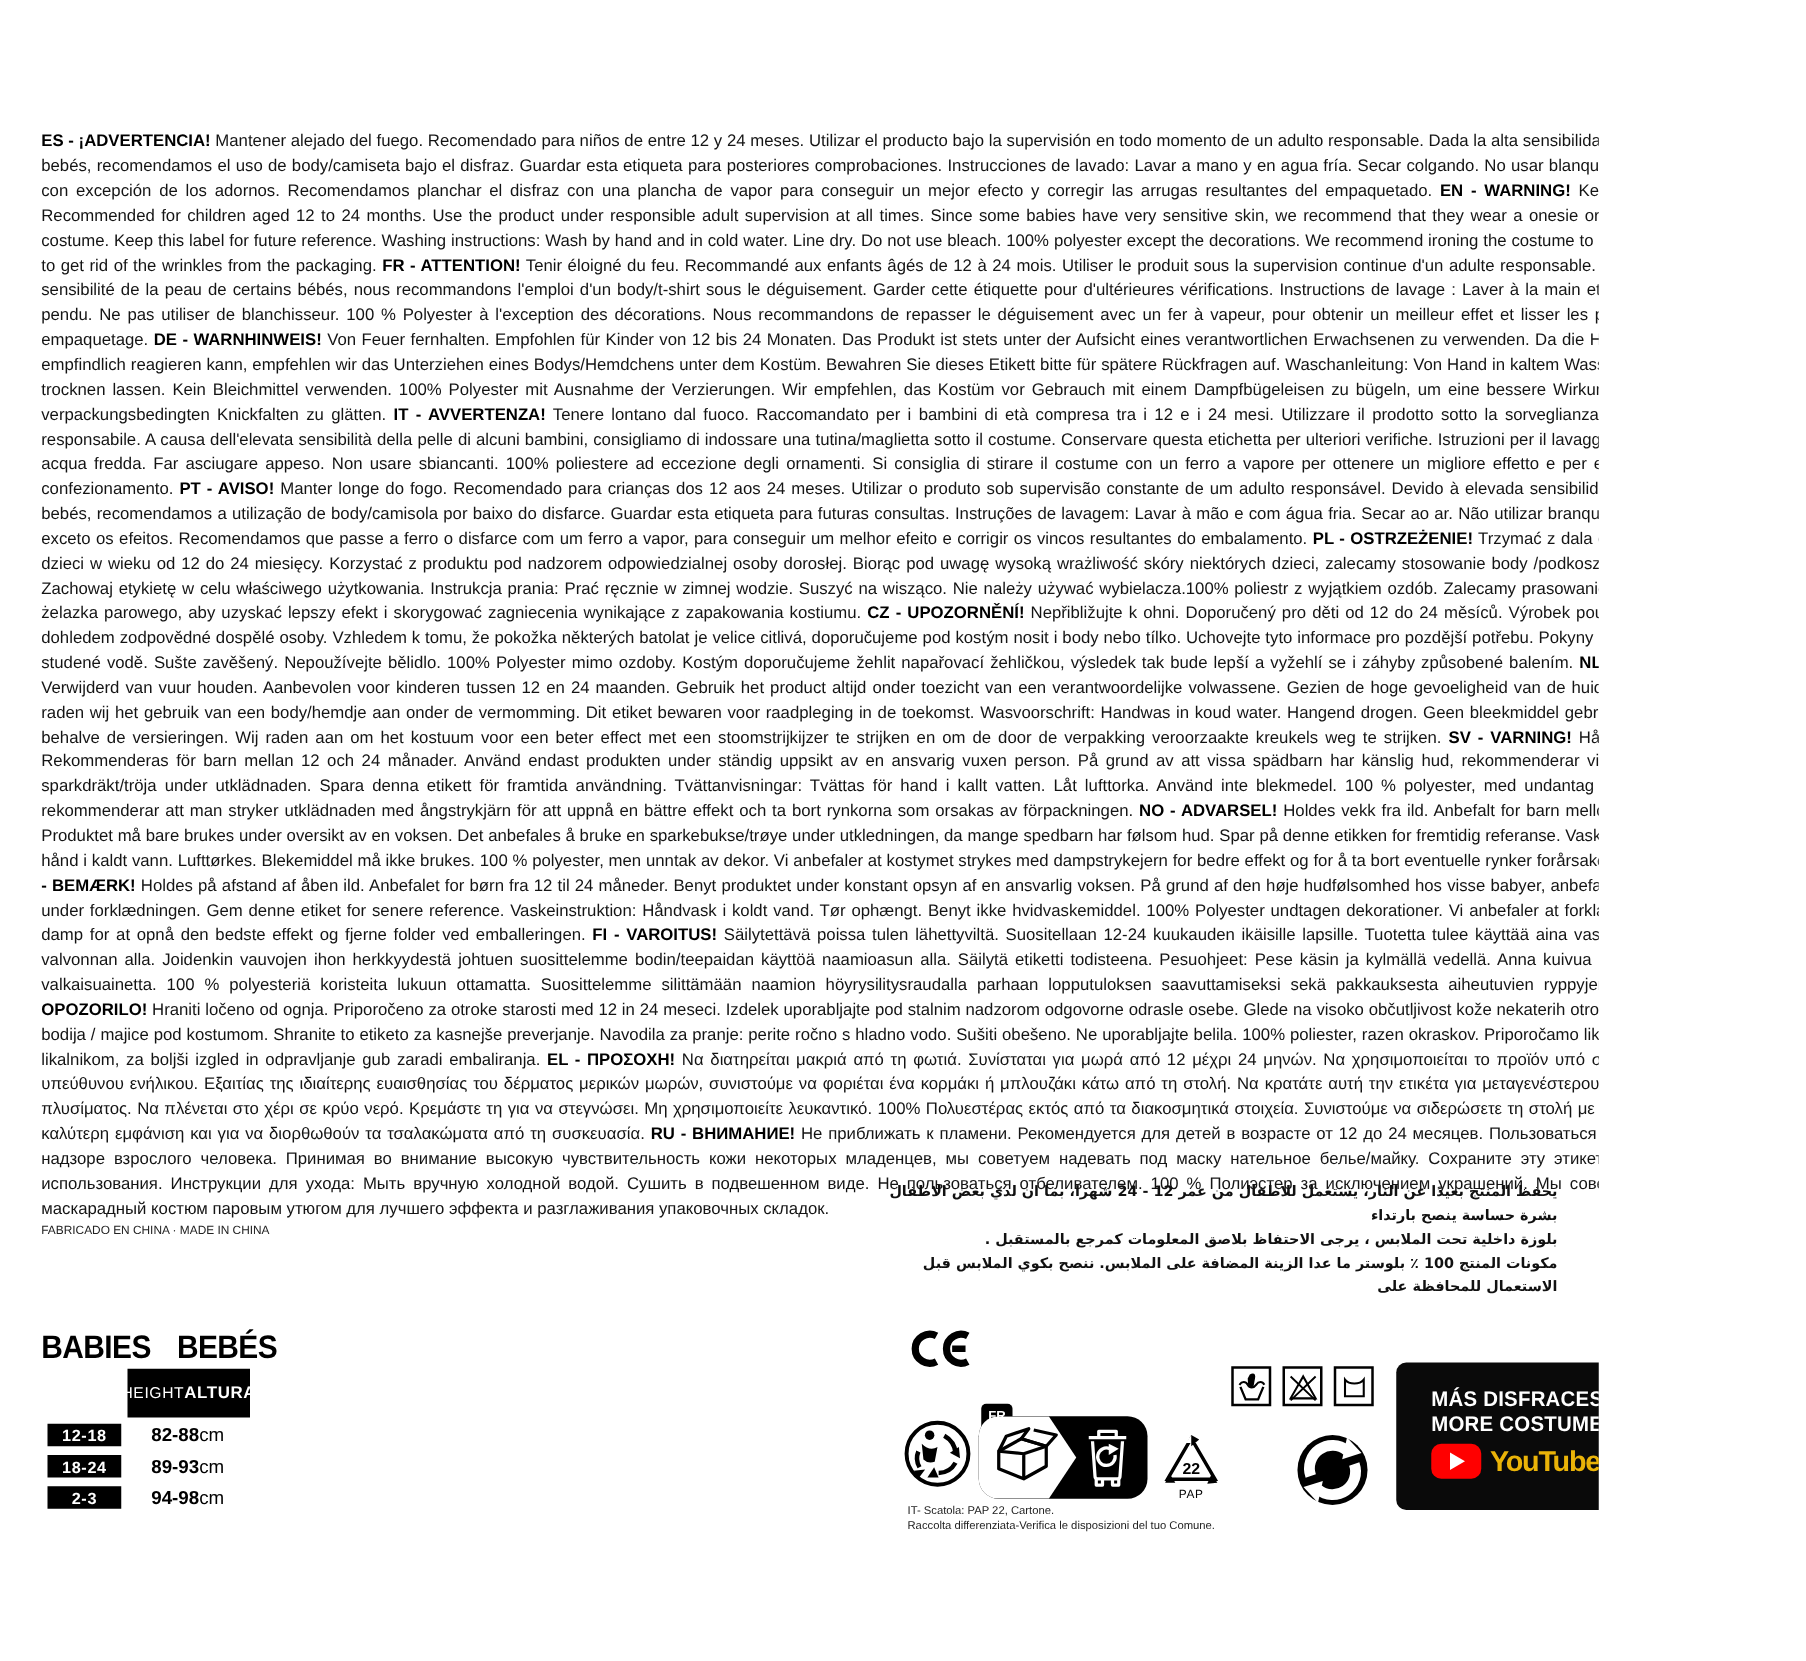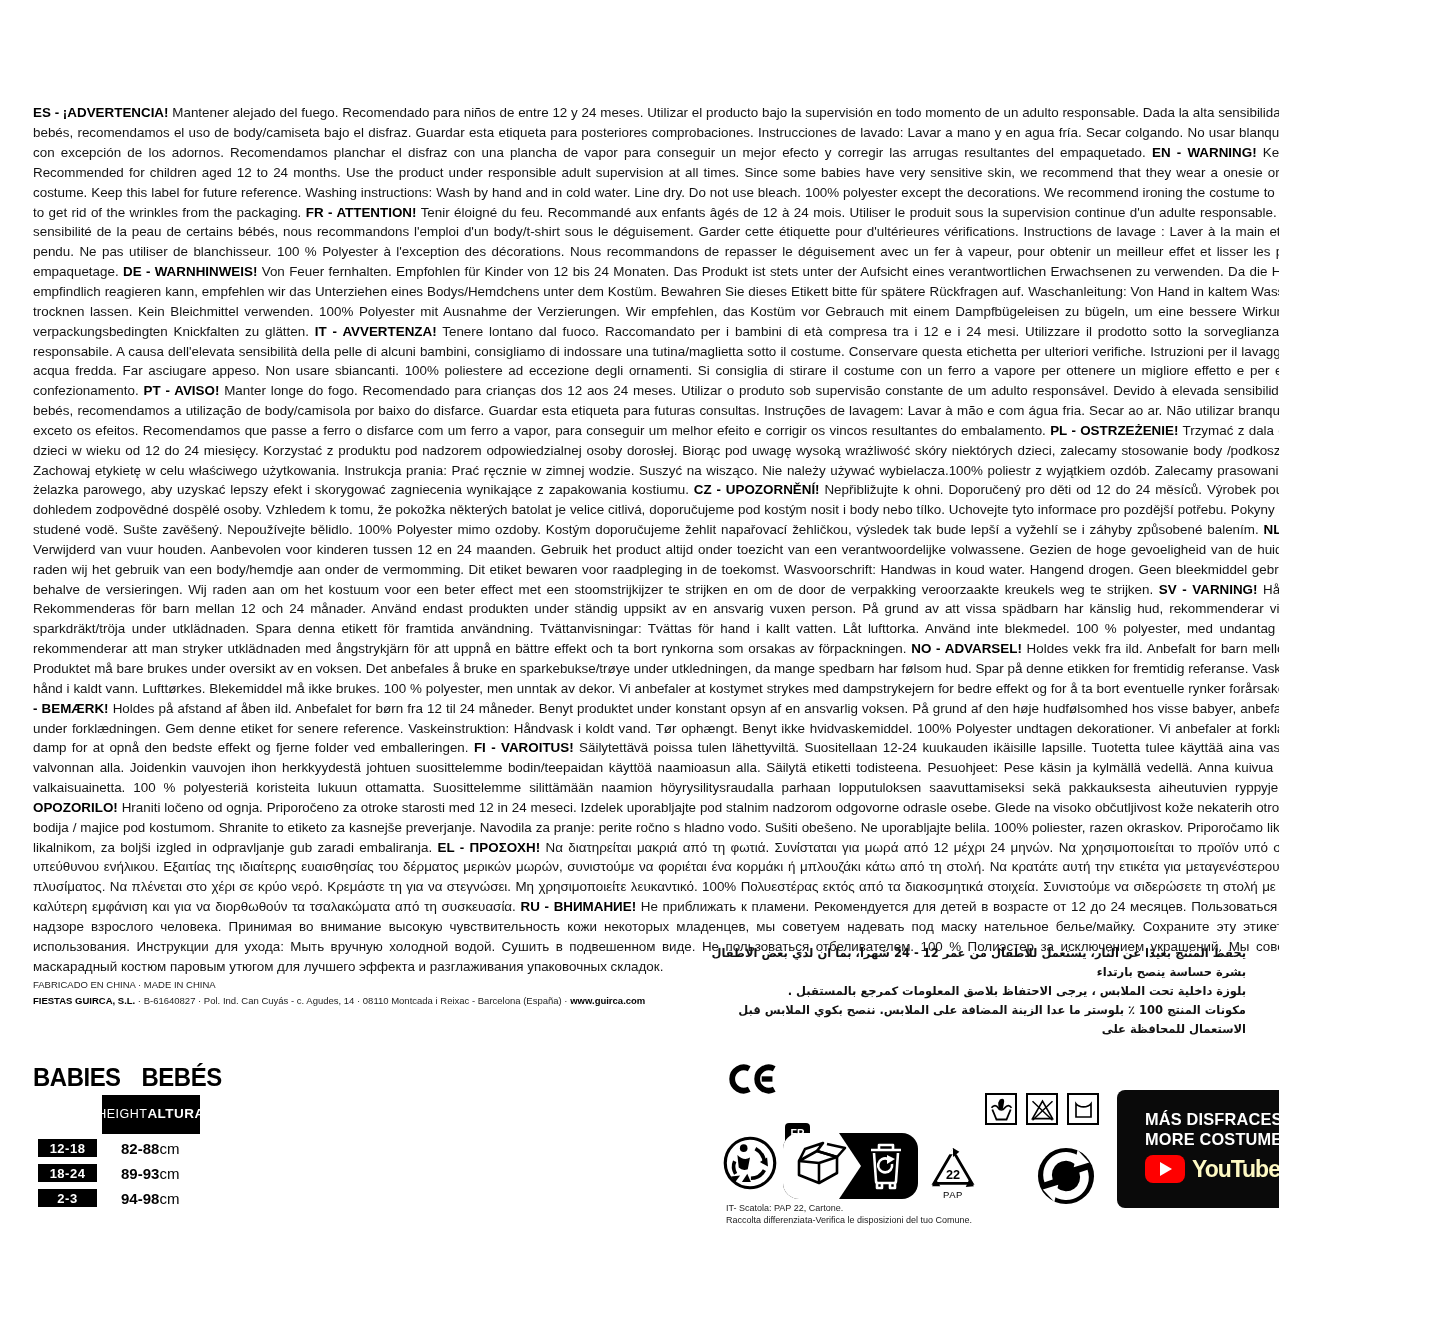--- a/index.html
+++ b/index.html
@@ -50,35 +50,34 @@
   .green-point{position:absolute;left:1037px;top:1147px;}
 
   
   .promo-box{position:absolute;left:1117px;top:1090px;width:308px;height:118px;background:#0a0a0a;border-radius:8px;}
   .promo-text{position:absolute;left:28px;top:20px;color:#fff;font-size:17px;font-weight:bold;
     line-height:20px;letter-spacing:0.2px;transform:scaleX(0.96);transform-origin:left;white-space:nowrap;}
   .yt-row{position:absolute;left:28px;top:65px;display:flex;align-items:center;}
   .yt-btn{width:40px;height:28px;background:#ff0000;border-radius:8px;position:relative;}
   .yt-btn::after{content:"";position:absolute;left:15px;top:7px;
     border-left:12px solid #fff;border-top:7px solid transparent;border-bottom:7px solid transparent;}
-  .yt-word{color:#fef9c3;font-size:23px;font-weight:bold;letter-spacing:-1px;margin-left:7px;}
+  .yt-word{color:#eab308;font-size:23px;font-weight:bold;letter-spacing:-1px;margin-left:7px;}
   .qr-panel{position:absolute;left:184px;top:11px;width:96px;height:96px;background:#fff;border-radius:4px;
     display:flex;align-items:center;justify-content:center;}
   .qr-panel svg{width:84px;height:84px;shape-rendering:crispEdges;}
 </style>
 </head>
 <body>
 
 <div class="sheet">
 
   <p class="warning-text"><b>ES - ¡ADVERTENCIA!</b> Mantener alejado del fuego. Recomendado para niños de entre 12 y 24 meses. Utilizar el producto bajo la supervisión en todo momento de un adulto responsable. Dada la alta sensibilidad de la piel de algunos bebés, recomendamos el uso de body/camiseta bajo el disfraz. Guardar esta etiqueta para posteriores comprobaciones. Instrucciones de lavado: Lavar a mano y en agua fría. Secar colgando. No usar blanqueador. 100% Polyester con excepción de los adornos. Recomendamos planchar el disfraz con una plancha de vapor para conseguir un mejor efecto y corregir las arrugas resultantes del empaquetado. <b>EN - WARNING!</b> Keep far away from fire. Recommended for children aged 12 to 24 months. Use the product under responsible adult supervision at all times. Since some babies have very sensitive skin, we recommend that they wear a onesie or t-shirt underneath the costume. Keep this label for future reference. Washing instructions: Wash by hand and in cold water. Line dry. Do not use bleach. 100% polyester except the decorations. We recommend ironing the costume to make it look better and to get rid of the wrinkles from the packaging. <b>FR - ATTENTION!</b> Tenir éloigné du feu. Recommandé aux enfants âgés de 12 à 24 mois. Utiliser le produit sous la supervision continue d'un adulte responsable. Étant donné la grande sensibilité de la peau de certains bébés, nous recommandons l'emploi d'un body/t-shirt sous le déguisement. Garder cette étiquette pour d'ultérieures vérifications. Instructions de lavage : Laver à la main et à l'eau froide. Sécher pendu. Ne pas utiliser de blanchisseur. 100 % Polyester à l'exception des décorations. Nous recommandons de repasser le déguisement avec un fer à vapeur, pour obtenir un meilleur effet et lisser les plis créés pendant son empaquetage. <b>DE - WARNHINWEIS!</b> Von Feuer fernhalten. Empfohlen für Kinder von 12 bis 24 Monaten. Das Produkt ist stets unter der Aufsicht eines verantwortlichen Erwachsenen zu verwenden. Da die Haut von Babys oftmals empfindlich reagieren kann, empfehlen wir das Unterziehen eines Bodys/Hemdchens unter dem Kostüm. Bewahren Sie dieses Etikett bitte für spätere Rückfragen auf. Waschanleitung: Von Hand in kaltem Wasser waschen. Hängend trocknen lassen. Kein Bleichmittel verwenden. 100% Polyester mit Ausnahme der Verzierungen. Wir empfehlen, das Kostüm vor Gebrauch mit einem Dampfbügeleisen zu bügeln, um eine bessere Wirkung zu erzielen und die verpackungsbedingten Knickfalten zu glätten. <b>IT - AVVERTENZA!</b> Tenere lontano dal fuoco. Raccomandato per i bambini di età compresa tra i 12 e i 24 mesi. Utilizzare il prodotto sotto la sorveglianza costante di un adulto responsabile. A causa dell'elevata sensibilità della pelle di alcuni bambini, consigliamo di indossare una tutina/maglietta sotto il costume. Conservare questa etichetta per ulteriori verifiche. Istruzioni per il lavaggio: Lavare a mano e in acqua fredda. Far asciugare appeso. Non usare sbiancanti. 100% poliestere ad eccezione degli ornamenti. Si consiglia di stirare il costume con un ferro a vapore per ottenere un migliore effetto e per eliminare le pieghe del confezionamento. <b>PT - AVISO!</b> Manter longe do fogo. Recomendado para crianças dos 12 aos 24 meses. Utilizar o produto sob supervisão constante de um adulto responsável. Devido à elevada sensibilidade da pele de alguns bebés, recomendamos a utilização de body/camisola por baixo do disfarce. Guardar esta etiqueta para futuras consultas. Instruções de lavagem: Lavar à mão e com água fria. Secar ao ar. Não utilizar branqueador. 100% Poliéster, exceto os efeitos. Recomendamos que passe a ferro o disfarce com um ferro a vapor, para conseguir um melhor efeito e corrigir os vincos resultantes do embalamento. <b>PL - OSTRZEŻENIE!</b> Trzymać z dala od ognia. Zalecany dla dzieci w wieku od 12 do 24 miesięcy. Korzystać z produktu pod nadzorem odpowiedzialnej osoby dorosłej. Biorąc pod uwagę wysoką wrażliwość skóry niektórych dzieci, zalecamy stosowanie body /podkoszulka pod przebraniem. Zachowaj etykietę w celu właściwego użytkowania. Instrukcja prania: Prać ręcznie w zimnej wodzie. Suszyć na wisząco. Nie należy używać wybielacza.100% poliestr z wyjątkiem ozdób. Zalecamy prasowanie kostiumu za pomocą żelazka parowego, aby uzyskać lepszy efekt i skorygować zagniecenia wynikające z zapakowania kostiumu. <b>CZ - UPOZORNĚNÍ!</b> Nepřibližujte k ohni. Doporučený pro děti od 12 do 24 měsíců. Výrobek používejte pod neustálým dohledem zodpovědné dospělé osoby. Vzhledem k tomu, že pokožka některých batolat je velice citlivá, doporučujeme pod kostým nosit i body nebo tílko. Uchovejte tyto informace pro pozdější potřebu. Pokyny k praní: Perte ručně ve studené vodě. Sušte zavěšený. Nepoužívejte bělidlo. 100% Polyester mimo ozdoby. Kostým doporučujeme žehlit napařovací žehličkou, výsledek tak bude lepší a vyžehlí se i záhyby způsobené balením. <b>NL - WAARSCHUWING!</b> Verwijderd van vuur houden. Aanbevolen voor kinderen tussen 12 en 24 maanden. Gebruik het product altijd onder toezicht van een verantwoordelijke volwassene. Gezien de hoge gevoeligheid van de huid van sommige baby's, raden wij het gebruik van een body/hemdje aan onder de vermomming. Dit etiket bewaren voor raadpleging in de toekomst. Wasvoorschrift: Handwas in koud water. Hangend drogen. Geen bleekmiddel gebruiken. 100% polyester, behalve de versieringen. Wij raden aan om het kostuum voor een beter effect met een stoomstrijkijzer te strijken en om de door de verpakking veroorzaakte kreukels weg te strijken. <b>SV - VARNING!</b> Håll på avstånd från eld. Rekommenderas för barn mellan 12 och 24 månader. Använd endast produkten under ständig uppsikt av en ansvarig vuxen person. På grund av att vissa spädbarn har känslig hud, rekommenderar vi att man använder en sparkdräkt/tröja under utklädnaden. Spara denna etikett för framtida användning. Tvättanvisningar: Tvättas för hand i kallt vatten. Låt lufttorka. Använd inte blekmedel. 100 % polyester, med undantag för dekorationerna. Vi rekommenderar att man stryker utklädnaden med ångstrykjärn för att uppnå en bättre effekt och ta bort rynkorna som orsakas av förpackningen. <b>NO - ADVARSEL!</b> Holdes vekk fra ild. Anbefalt for barn mellom 12 og 24 måneder. Produktet må bare brukes under oversikt av en voksen. Det anbefales å bruke en sparkebukse/trøye under utkledningen, da mange spedbarn har følsom hud. Spar på denne etikken for fremtidig referanse. Vaskeanvisning: Vaskes for hånd i kaldt vann. Lufttørkes. Blekemiddel må ikke brukes. 100 % polyester, men unntak av dekor. Vi anbefaler at kostymet strykes med dampstrykejern for bedre effekt og for å ta bort eventuelle rynker forårsaket av forpakningen. <b>DA - BEMÆRK!</b> Holdes på afstand af åben ild. Anbefalet for børn fra 12 til 24 måneder. Benyt produktet under konstant opsyn af en ansvarlig voksen. På grund af den høje hudfølsomhed hos visse babyer, anbefales brug af body/t-shirt under forklædningen. Gem denne etiket for senere reference. Vaskeinstruktion: Håndvask i koldt vand. Tør ophængt. Benyt ikke hvidvaskemiddel. 100% Polyester undtagen dekorationer. Vi anbefaler at forklædningen stryges med damp for at opnå den bedste effekt og fjerne folder ved emballeringen. <b>FI - VAROITUS!</b> Säilytettävä poissa tulen lähettyviltä. Suositellaan 12-24 kuukauden ikäisille lapsille. Tuotetta tulee käyttää aina vastuuntuntoisen aikuisen valvonnan alla. Joidenkin vauvojen ihon herkkyydestä johtuen suosittelemme bodin/teepaidan käyttöä naamioasun alla. Säilytä etiketti todisteena. Pesuohjeet: Pese käsin ja kylmällä vedellä. Anna kuivua ripustettuna. Älä käytä valkaisuainetta. 100 % polyesteriä koristeita lukuun ottamatta. Suosittelemme silittämään naamion höyrysilitysraudalla parhaan lopputuloksen saavuttamiseksi sekä pakkauksesta aiheutuvien ryppyjen poistamiseksi. <b>SL - OPOZORILO!</b> Hraniti ločeno od ognja. Priporočeno za otroke starosti med 12 in 24 meseci. Izdelek uporabljajte pod stalnim nadzorom odgovorne odrasle osebe. Glede na visoko občutljivost kože nekaterih otrok priporočamo nošenje bodija / majice pod kostumom. Shranite to etiketo za kasnejše preverjanje. Navodila za pranje: perite ročno s hladno vodo. Sušiti obešeno. Ne uporabljajte belila. 100% poliester, razen okraskov. Priporočamo likanje kostuma s parnim likalnikom, za boljši izgled in odpravljanje gub zaradi embaliranja. <b>EL - ΠΡΟΣΟΧΗ!</b> Να διατηρείται μακριά από τη φωτιά. Συνίσταται για μωρά από 12 μέχρι 24 μηνών. Να χρησιμοποιείται το προϊόν υπό συνεχή επιτήρηση ενός υπεύθυνου ενήλικου. Εξαιτίας της ιδιαίτερης ευαισθησίας του δέρματος μερικών μωρών, συνιστούμε να φοριέται ένα κορμάκι ή μπλουζάκι κάτω από τη στολή. Να κρατάτε αυτή την ετικέτα για μεταγενέστερους ελέγχους και οδηγίες πλυσίματος. Να πλένεται στο χέρι σε κρύο νερό. Κρεμάστε τη για να στεγνώσει. Μη χρησιμοποιείτε λευκαντικό. 100% Πολυεστέρας εκτός από τα διακοσμητικά στοιχεία. Συνιστούμε να σιδερώσετε τη στολή με ατμοσίδερο για να έχει καλύτερη εμφάνιση και για να διορθωθούν τα τσαλακώματα από τη συσκευασία. <b>RU - ВНИМАНИЕ!</b> Не приближать к пламени. Рекомендуется для детей в возрасте от 12 до 24 месяцев. Пользоваться изделием только при надзоре взрослого человека. Принимая во внимание высокую чувствительность кожи некоторых младенцев, мы советуем надевать под маску нательное белье/майку. Сохраните эту этикетку для дальнейшего использования. Инструкции для ухода: Мыть вручную холодной водой. Сушить в подвешенном виде. Не пользоваться отбеливателем. 100 % Полиэстер за исключением украшений. Мы советуем Вам погладить маскарадный костюм паровым утюгом для лучшего эффекта и разглаживания упаковочных складок. </p>
 
   <div class="manufacturer">
     <div>FABRICADO EN CHINA · MADE IN CHINA</div>
-    <div><b>FIESTAS GUIRCA, S.L.</b><span> · B-61640827 · Pol. Ind. Can Cuyás - c. Agudes, 14 · 08110 Montcada i Reixac - Barcelona (España) · </span><b>www.guirca.com</b></div>
   </div>
 
   <div class="arabic">
       <div>يحفظ المنتج بعيدًا عن النار، يستعمل للاطفال من عمر 12 - 24 شهرا، بما ان لدي بعض الاطفال بشرة حساسة ينصح بارتداء</div>
       <div>بلوزة داخلية تحت الملابس ، يرجى الاحتفاظ بلاصق المعلومات كمرجع بالمستقبل .</div>
       <div>مكونات المنتج 100 ٪ بلوستر ما عدا الزينة المضافة على الملابس. ننصح بكوي الملابس قبل الاستعمال للمحافظة على</div>
     </div>
 
   <div class="size-title">BABIES BEBÉS</div>
   <div class="height-box">

